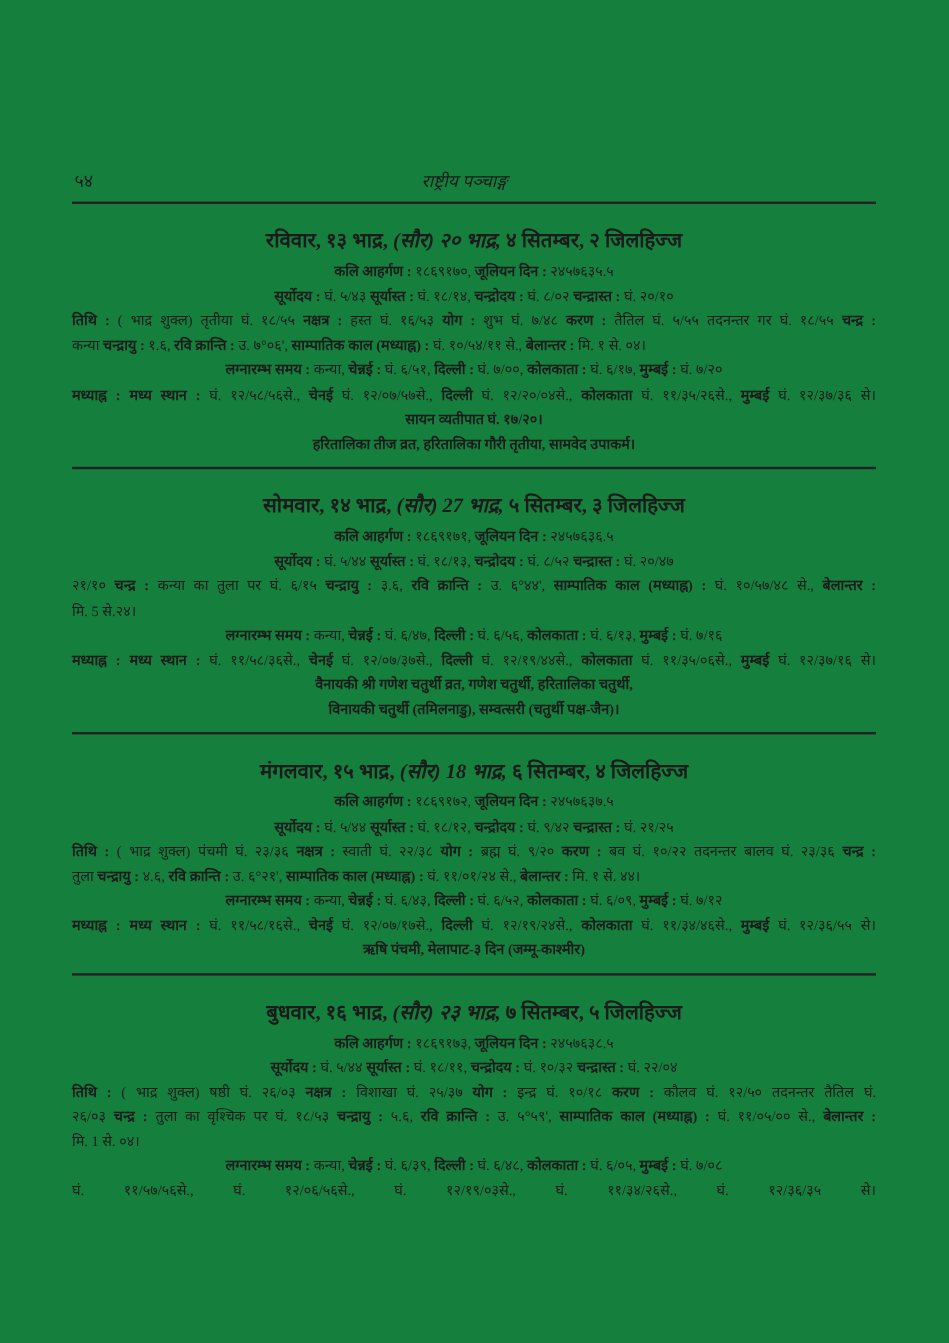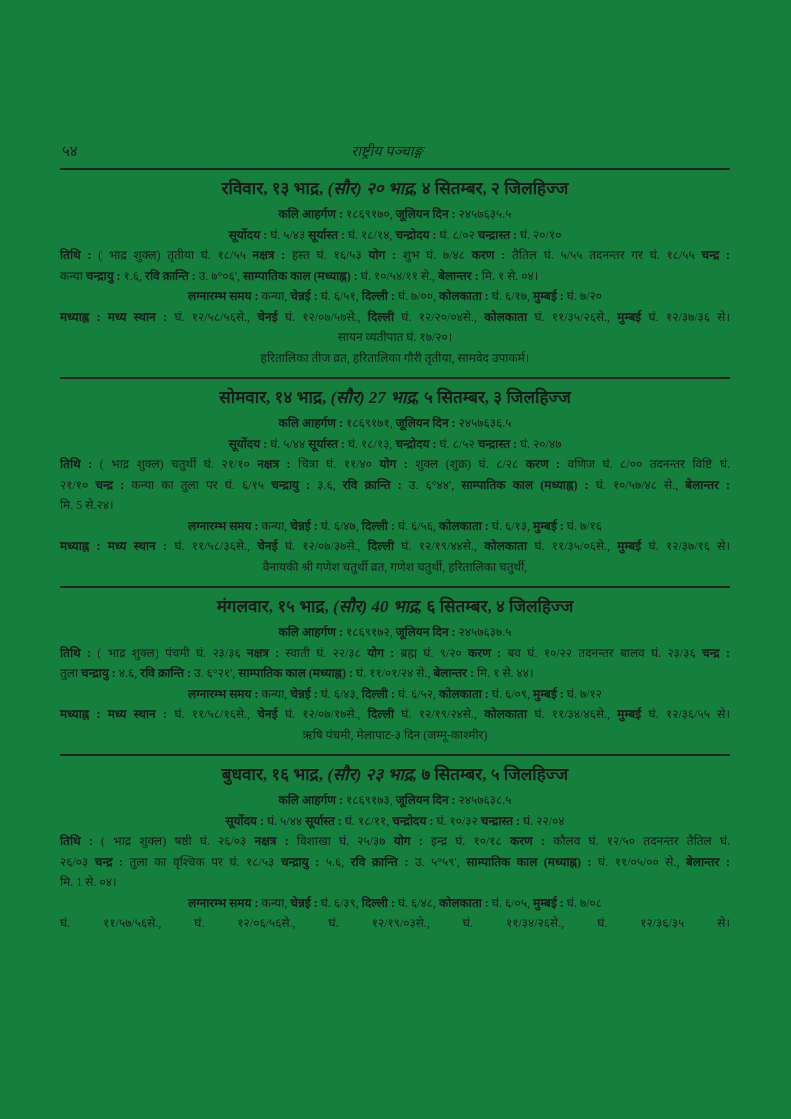--- a/index.html
+++ b/index.html
@@ -9,28 +9,28 @@
     color:#1b1b1b;
     -webkit-font-smoothing:antialiased;
   }
   .page{position:relative;width:791px;height:1119px;overflow:hidden;background:#15803d;}
   .content{position:absolute;left:60px;top:140px;width:670px;}
   .header-row{position:relative;height:24px;font-size:15px;}
   .pnum{position:absolute;left:2px;top:0;}
   .ptitle{position:absolute;left:0;right:16px;top:0;text-align:center;font-style:italic;font-size:14.5px;}
   .rule{border:none;border-top:2.2px solid #222;margin:4px 0 0 0;}
   .rule.mid{margin-top:5px;}
-  section.day{padding:3px 0 4px 0;}
+  section.day{padding:15px 0 4px 0;}
   .sec-title{
     text-align:center;font-weight:bold;font-size:17px;line-height:28px;margin:2px 0 1px 0;
   }
   .ln{font-size:12px;line-height:20.5px;}
   .center{text-align:center;}
   .just{text-align:justify;text-align-last:justify;}
-  .bold{font-weight:normal;}
+  .bold{font-weight:bold;}
   b{font-weight:bold;}
   i{font-style:italic;}
 </style>
 </head>
 <body>
 
 <div class="page">
   <div class="content">
 
     <div class="header-row">
@@ -49,32 +49,33 @@
       <div class="ln just"><b>मध्याह्न : मध्य स्थान :</b> घं. १२/५८/५६से., <b>चेनई</b> घं. १२/०७/५७से., <b>दिल्ली</b> घं. १२/२०/०४से., <b>कोलकाता</b> घं. ११/३५/२६से., <b>मुम्बई</b> घं. १२/३७/३६ से।</div>
       <div class="ln center bold">सायन व्यतीपात घं. १७/२०।</div>
       <div class="ln center bold">हरितालिका तीज व्रत, हरितालिका गौरी तृतीया, सामवेद उपाकर्म।</div>
     </section>
     <hr class="rule mid">
 
     <section class="day">
       <div class="sec-title">सोमवार, १४ भाद्र, <i>(सौर) 27 भाद्र,</i> ५ सितम्बर, ३ जिलहिज्ज</div>
       <div class="ln center"><b>कलि आहर्गण :</b> १८६९१७१, <b>जूलियन दिन :</b> २४५७६३६.५</div>
       <div class="ln center"><b>सूर्योदय :</b> घं. ५/४४ <b>सूर्यास्त :</b> घं. १८/१३, <b>चन्द्रोदय :</b> घं. ८/५२ <b>चन्द्रास्त :</b> घं. २०/४७</div>
-      <div class="ln just"><b>तिथि :</b> ( भाद्र शुक्ल) चतुर्थी घं. २१/१० <b>नक्षत्र :</b> चित्रा घं. ११/४० <b>योग :</b> शुक्ल (शुक्र) घं. ८/२८ <b>करण :</b> वणिज घं. ८/०० तदनन्तर विष्टि घं.</div>
       <div class="ln just">२१/१० <b>चन्द्र :</b> कन्या का तुला पर घं. ६/१५ <b>चन्द्रायु :</b> ३.६, <b>रवि क्रान्ति :</b> उ. ६°४४', <b>साम्पातिक काल (मध्याह्न) :</b> घं. १०/५७/४८ से., <b>बेलान्तर :</b></div>
       <div class="ln">मि. 5 से.२४।</div>
       <div class="ln center"><b>लग्नारम्भ समय :</b> कन्या, <b>चेन्नई :</b> घं. ६/४७, <b>दिल्ली :</b> घं. ६/५६, <b>कोलकाता :</b> घं. ६/१३, <b>मुम्बई :</b> घं. ७/१६</div>
       <div class="ln just"><b>मध्याह्न : मध्य स्थान :</b> घं. ११/५८/३६से., <b>चेनई</b> घं. १२/०७/३७से., <b>दिल्ली</b> घं. १२/१९/४४से., <b>कोलकाता</b> घं. ११/३५/०६से., <b>मुम्बई</b> घं. १२/३७/१६ से।</div>
       <div class="ln center bold">वैनायकी श्री गणेश चतुर्थी व्रत, गणेश चतुर्थी, हरितालिका चतुर्थी,</div>
+      <div class="ln center bold">विनायकी चतुर्थी (तमिलनाडु), सम्वत्सरी (चतुर्थी पक्ष-जैन)।</div>
     </section>
     <hr class="rule mid">
 
     <section class="day">
-      <div class="sec-title">मंगलवार, १५ भाद्र, <i>(सौर) 40 भाद्र,</i> ६ सितम्बर, ४ जिलहिज्ज</div>
+      <div class="sec-title">मंगलवार, १५ भाद्र, <i>(सौर) 18 भाद्र,</i> ६ सितम्बर, ४ जिलहिज्ज</div>
       <div class="ln center"><b>कलि आहर्गण :</b> १८६९१७२, <b>जूलियन दिन :</b> २४५७६३७.५</div>
+      <div class="ln center"><b>सूर्योदय :</b> घं. ५/४४ <b>सूर्यास्त :</b> घं. १८/१२, <b>चन्द्रोदय :</b> घं. ९/४२ <b>चन्द्रास्त :</b> घं. २१/२५</div>
       <div class="ln just"><b>तिथि :</b> ( भाद्र शुक्ल) पंचमी घं. २३/३६ <b>नक्षत्र :</b> स्वाती घं. २२/३८ <b>योग :</b> ब्रह्म घं. ९/२० <b>करण :</b> बव घं. १०/२२ तदनन्तर बालव घं. २३/३६ <b>चन्द्र :</b></div>
       <div class="ln">तुला <b>चन्द्रायु :</b> ४.६, <b>रवि क्रान्ति :</b> उ. ६°२१', <b>साम्पातिक काल (मध्याह्न) :</b> घं. ११/०१/२४ से., <b>बेलान्तर :</b> मि. १ से. ४४।</div>
       <div class="ln center"><b>लग्नारम्भ समय :</b> कन्या, <b>चेन्नई :</b> घं. ६/४३, <b>दिल्ली :</b> घं. ६/५२, <b>कोलकाता :</b> घं. ६/०९, <b>मुम्बई :</b> घं. ७/१२</div>
       <div class="ln just"><b>मध्याह्न : मध्य स्थान :</b> घं. ११/५८/१६से., <b>चेनई</b> घं. १२/०७/१७से., <b>दिल्ली</b> घं. १२/१९/२४से., <b>कोलकाता</b> घं. ११/३४/४६से., <b>मुम्बई</b> घं. १२/३६/५५ से।</div>
       <div class="ln center bold">ऋषि पंचमी, मेलापाट-३ दिन (जम्मू-काश्मीर)</div>
     </section>
     <hr class="rule mid">
 
     <section class="day">
       <div class="sec-title">बुधवार, १६ भाद्र, <i>(सौर) २३ भाद्र,</i> ७ सितम्बर, ५ जिलहिज्ज</div>

